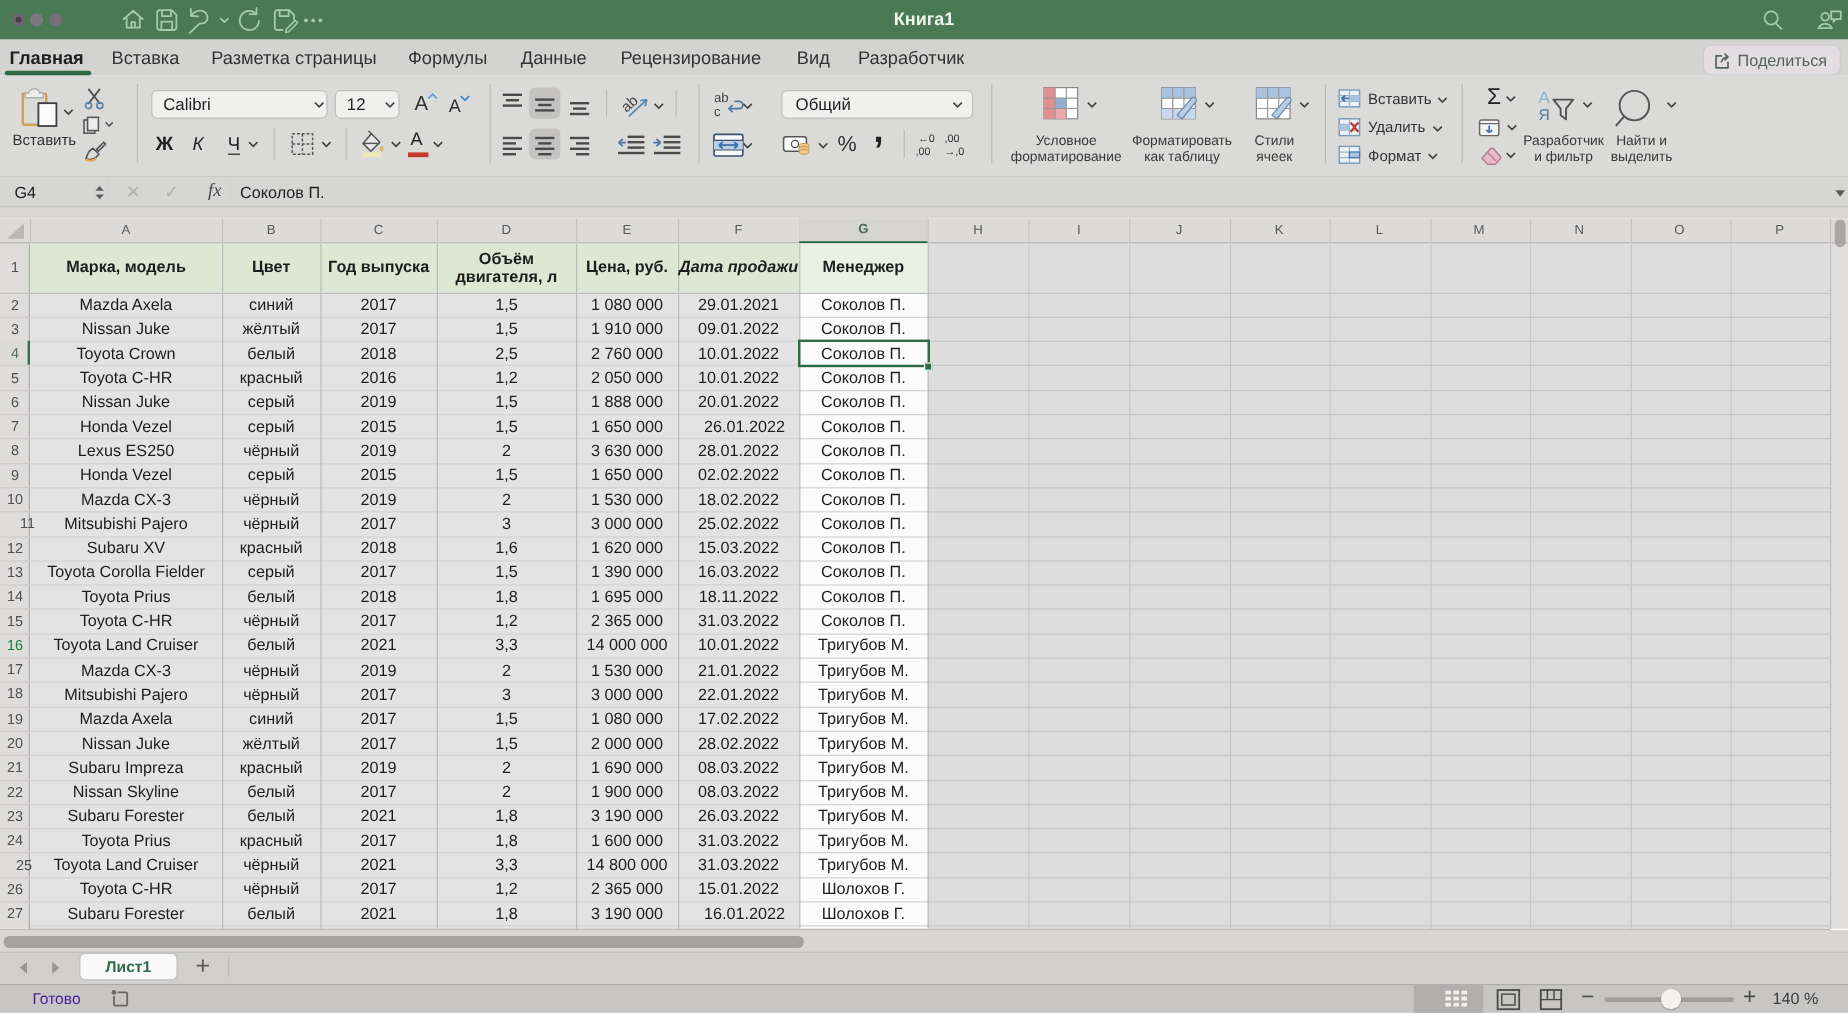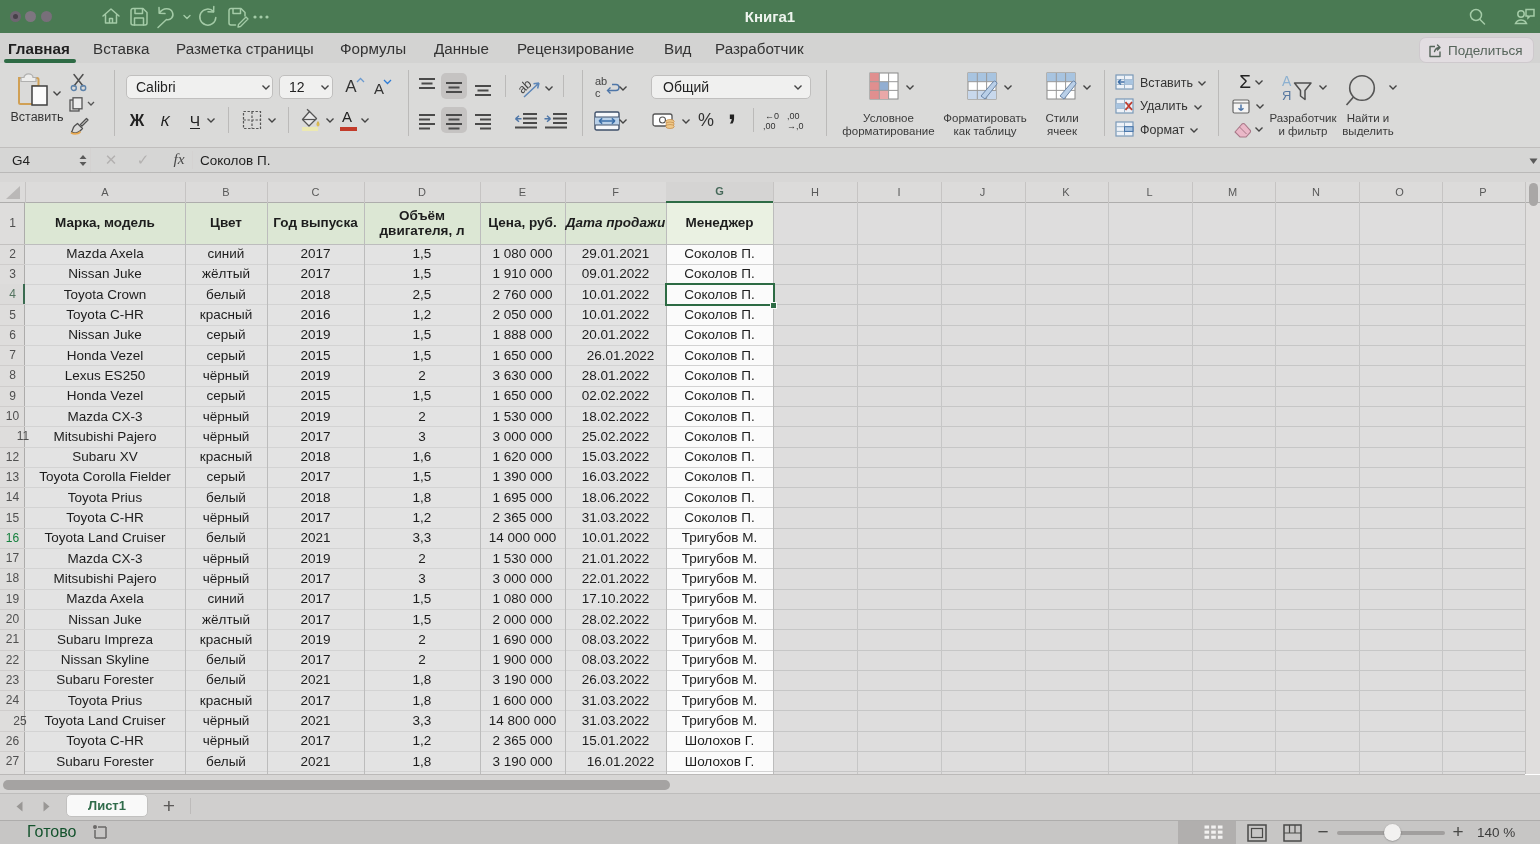--- a/index.html
+++ b/index.html
@@ -574,21 +574,21 @@
 <div class="ct" style="left:267px;top:466.8px;width:97px;height:20.3px;color:#1d1d1d;font-size:13.5px;">2017</div>
 <div class="ct" style="left:364px;top:466.8px;width:116px;height:20.3px;color:#1d1d1d;font-size:13.5px;">1,5</div>
 <div class="ct" style="left:480px;top:466.8px;width:85px;height:20.3px;color:#1d1d1d;font-size:13.5px;">1 390 000</div>
 <div class="ct" style="left:565px;top:466.8px;width:101px;height:20.3px;color:#1d1d1d;font-size:13.5px;">16.03.2022</div>
 <div class="ct" style="left:666px;top:466.8px;width:107px;height:20.3px;color:#1d1d1d;font-size:13.5px;">Соколов П.</div>
 <div class="ct" style="left:25px;top:487.1px;width:160px;height:20.3px;color:#1d1d1d;font-size:13.5px;">Toyota Prius</div>
 <div class="ct" style="left:185px;top:487.1px;width:82px;height:20.3px;color:#1d1d1d;font-size:13.5px;">белый</div>
 <div class="ct" style="left:267px;top:487.1px;width:97px;height:20.3px;color:#1d1d1d;font-size:13.5px;">2018</div>
 <div class="ct" style="left:364px;top:487.1px;width:116px;height:20.3px;color:#1d1d1d;font-size:13.5px;">1,8</div>
 <div class="ct" style="left:480px;top:487.1px;width:85px;height:20.3px;color:#1d1d1d;font-size:13.5px;">1 695 000</div>
-<div class="ct" style="left:565px;top:487.1px;width:101px;height:20.3px;color:#1d1d1d;font-size:13.5px;">18.06.2022</div>
+<div class="ct" style="left:565px;top:487.1px;width:101px;height:20.3px;color:#1d1d1d;font-size:13.5px;">18.11.2022</div>
 <div class="ct" style="left:666px;top:487.1px;width:107px;height:20.3px;color:#1d1d1d;font-size:13.5px;">Соколов П.</div>
 <div class="ct" style="left:25px;top:507.40000000000003px;width:160px;height:20.3px;color:#1d1d1d;font-size:13.5px;">Toyota C-HR</div>
 <div class="ct" style="left:185px;top:507.40000000000003px;width:82px;height:20.3px;color:#1d1d1d;font-size:13.5px;">чёрный</div>
 <div class="ct" style="left:267px;top:507.40000000000003px;width:97px;height:20.3px;color:#1d1d1d;font-size:13.5px;">2017</div>
 <div class="ct" style="left:364px;top:507.40000000000003px;width:116px;height:20.3px;color:#1d1d1d;font-size:13.5px;">1,2</div>
 <div class="ct" style="left:480px;top:507.40000000000003px;width:85px;height:20.3px;color:#1d1d1d;font-size:13.5px;">2 365 000</div>
 <div class="ct" style="left:565px;top:507.40000000000003px;width:101px;height:20.3px;color:#1d1d1d;font-size:13.5px;">31.03.2022</div>
 <div class="ct" style="left:666px;top:507.40000000000003px;width:107px;height:20.3px;color:#1d1d1d;font-size:13.5px;">Соколов П.</div>
 <div class="ct" style="left:25px;top:527.7px;width:160px;height:20.3px;color:#1d1d1d;font-size:13.5px;">Toyota Land Cruiser</div>
 <div class="ct" style="left:185px;top:527.7px;width:82px;height:20.3px;color:#1d1d1d;font-size:13.5px;">белый</div>
@@ -609,21 +609,21 @@
 <div class="ct" style="left:267px;top:568.3px;width:97px;height:20.3px;color:#1d1d1d;font-size:13.5px;">2017</div>
 <div class="ct" style="left:364px;top:568.3px;width:116px;height:20.3px;color:#1d1d1d;font-size:13.5px;">3</div>
 <div class="ct" style="left:480px;top:568.3px;width:85px;height:20.3px;color:#1d1d1d;font-size:13.5px;">3 000 000</div>
 <div class="ct" style="left:565px;top:568.3px;width:101px;height:20.3px;color:#1d1d1d;font-size:13.5px;">22.01.2022</div>
 <div class="ct" style="left:666px;top:568.3px;width:107px;height:20.3px;color:#1d1d1d;font-size:13.5px;">Тригубов М.</div>
 <div class="ct" style="left:25px;top:588.6px;width:160px;height:20.3px;color:#1d1d1d;font-size:13.5px;">Mazda Axela</div>
 <div class="ct" style="left:185px;top:588.6px;width:82px;height:20.3px;color:#1d1d1d;font-size:13.5px;">синий</div>
 <div class="ct" style="left:267px;top:588.6px;width:97px;height:20.3px;color:#1d1d1d;font-size:13.5px;">2017</div>
 <div class="ct" style="left:364px;top:588.6px;width:116px;height:20.3px;color:#1d1d1d;font-size:13.5px;">1,5</div>
 <div class="ct" style="left:480px;top:588.6px;width:85px;height:20.3px;color:#1d1d1d;font-size:13.5px;">1 080 000</div>
-<div class="ct" style="left:565px;top:588.6px;width:101px;height:20.3px;color:#1d1d1d;font-size:13.5px;">17.10.2022</div>
+<div class="ct" style="left:565px;top:588.6px;width:101px;height:20.3px;color:#1d1d1d;font-size:13.5px;">17.02.2022</div>
 <div class="ct" style="left:666px;top:588.6px;width:107px;height:20.3px;color:#1d1d1d;font-size:13.5px;">Тригубов М.</div>
 <div class="ct" style="left:25px;top:608.9000000000001px;width:160px;height:20.3px;color:#1d1d1d;font-size:13.5px;">Nissan Juke</div>
 <div class="ct" style="left:185px;top:608.9000000000001px;width:82px;height:20.3px;color:#1d1d1d;font-size:13.5px;">жёлтый</div>
 <div class="ct" style="left:267px;top:608.9000000000001px;width:97px;height:20.3px;color:#1d1d1d;font-size:13.5px;">2017</div>
 <div class="ct" style="left:364px;top:608.9000000000001px;width:116px;height:20.3px;color:#1d1d1d;font-size:13.5px;">1,5</div>
 <div class="ct" style="left:480px;top:608.9000000000001px;width:85px;height:20.3px;color:#1d1d1d;font-size:13.5px;">2 000 000</div>
 <div class="ct" style="left:565px;top:608.9000000000001px;width:101px;height:20.3px;color:#1d1d1d;font-size:13.5px;">28.02.2022</div>
 <div class="ct" style="left:666px;top:608.9000000000001px;width:107px;height:20.3px;color:#1d1d1d;font-size:13.5px;">Тригубов М.</div>
 <div class="ct" style="left:25px;top:629.2px;width:160px;height:20.3px;color:#1d1d1d;font-size:13.5px;">Subaru Impreza</div>
 <div class="ct" style="left:185px;top:629.2px;width:82px;height:20.3px;color:#1d1d1d;font-size:13.5px;">красный</div>
@@ -737,21 +737,21 @@
 <div style="left:3px;top:779.5px;width:667px;height:10.5px;border-radius:5.5px;background:#a5a3a2;"></div>
 <div style="left:0;top:793px;width:1540px;height:27px;background:#d0cfce;border-top:1px solid #bebdbc;"></div>
 <svg style="left:14px;top:801px" width="38" height="11" viewBox="0 0 38 11">
     <path d="M8.5 0.5 L2.5 5.5 L8.5 10.5 Z" fill="#999795"></path>
     <path d="M29.5 0.5 L35.5 5.5 L29.5 10.5 Z" fill="#999795"></path>
   </svg>
 <div class="ct" style="left:66px;top:794px;width:82px;height:23px;background:#f9f9f9;border:1px solid #c2c1c0;border-radius:5px;color:#2f6b4a;font-size:13px;font-weight:bold;">Лист1</div>
 <div class="ct" style="left:157px;top:793px;width:24px;height:26px;color:#5c5a59;font-size:21px;font-weight:300;">+</div>
 <div style="left:190px;top:798px;width:1px;height:16px;background:#bdbbba;"></div>
 <div style="left:0;top:820px;width:1540px;height:24px;background:#c7c6c5;border-top:1px solid #aeadac;"></div>
-<div class="lt" style="left:27px;top:820px;height:24px;color:#14532d;font-size:16px;">Готово</div>
+<div class="lt" style="left:27px;top:820px;height:24px;color:#4c1d95;font-size:13px;">Готово</div>
 <svg style="left:92px;top:824px" width="17" height="17" viewBox="0 0 17 17" fill="none" stroke="#6b6968" stroke-width="1.5">
 <circle cx="3" cy="3" r="2" fill="#6b6968" stroke="none"></circle>
     <path d="M6 3 H14 M14 3 V14 M14 14 H3 M3 14 V6"></path>
   </svg>
 <div style="left:1178px;top:820.5px;width:58px;height:23.5px;background:#b1afae;"></div>
 <svg style="left:1204px;top:825px" width="21" height="15" viewBox="0 0 21 15">
 <g fill="#f2f1f0">
       <rect x="0.5" y="0.5" width="4.6" height="3.1"></rect>
       <rect x="7.2" y="0.5" width="4.6" height="3.1"></rect>
       <rect x="13.9" y="0.5" width="4.6" height="3.1"></rect>

